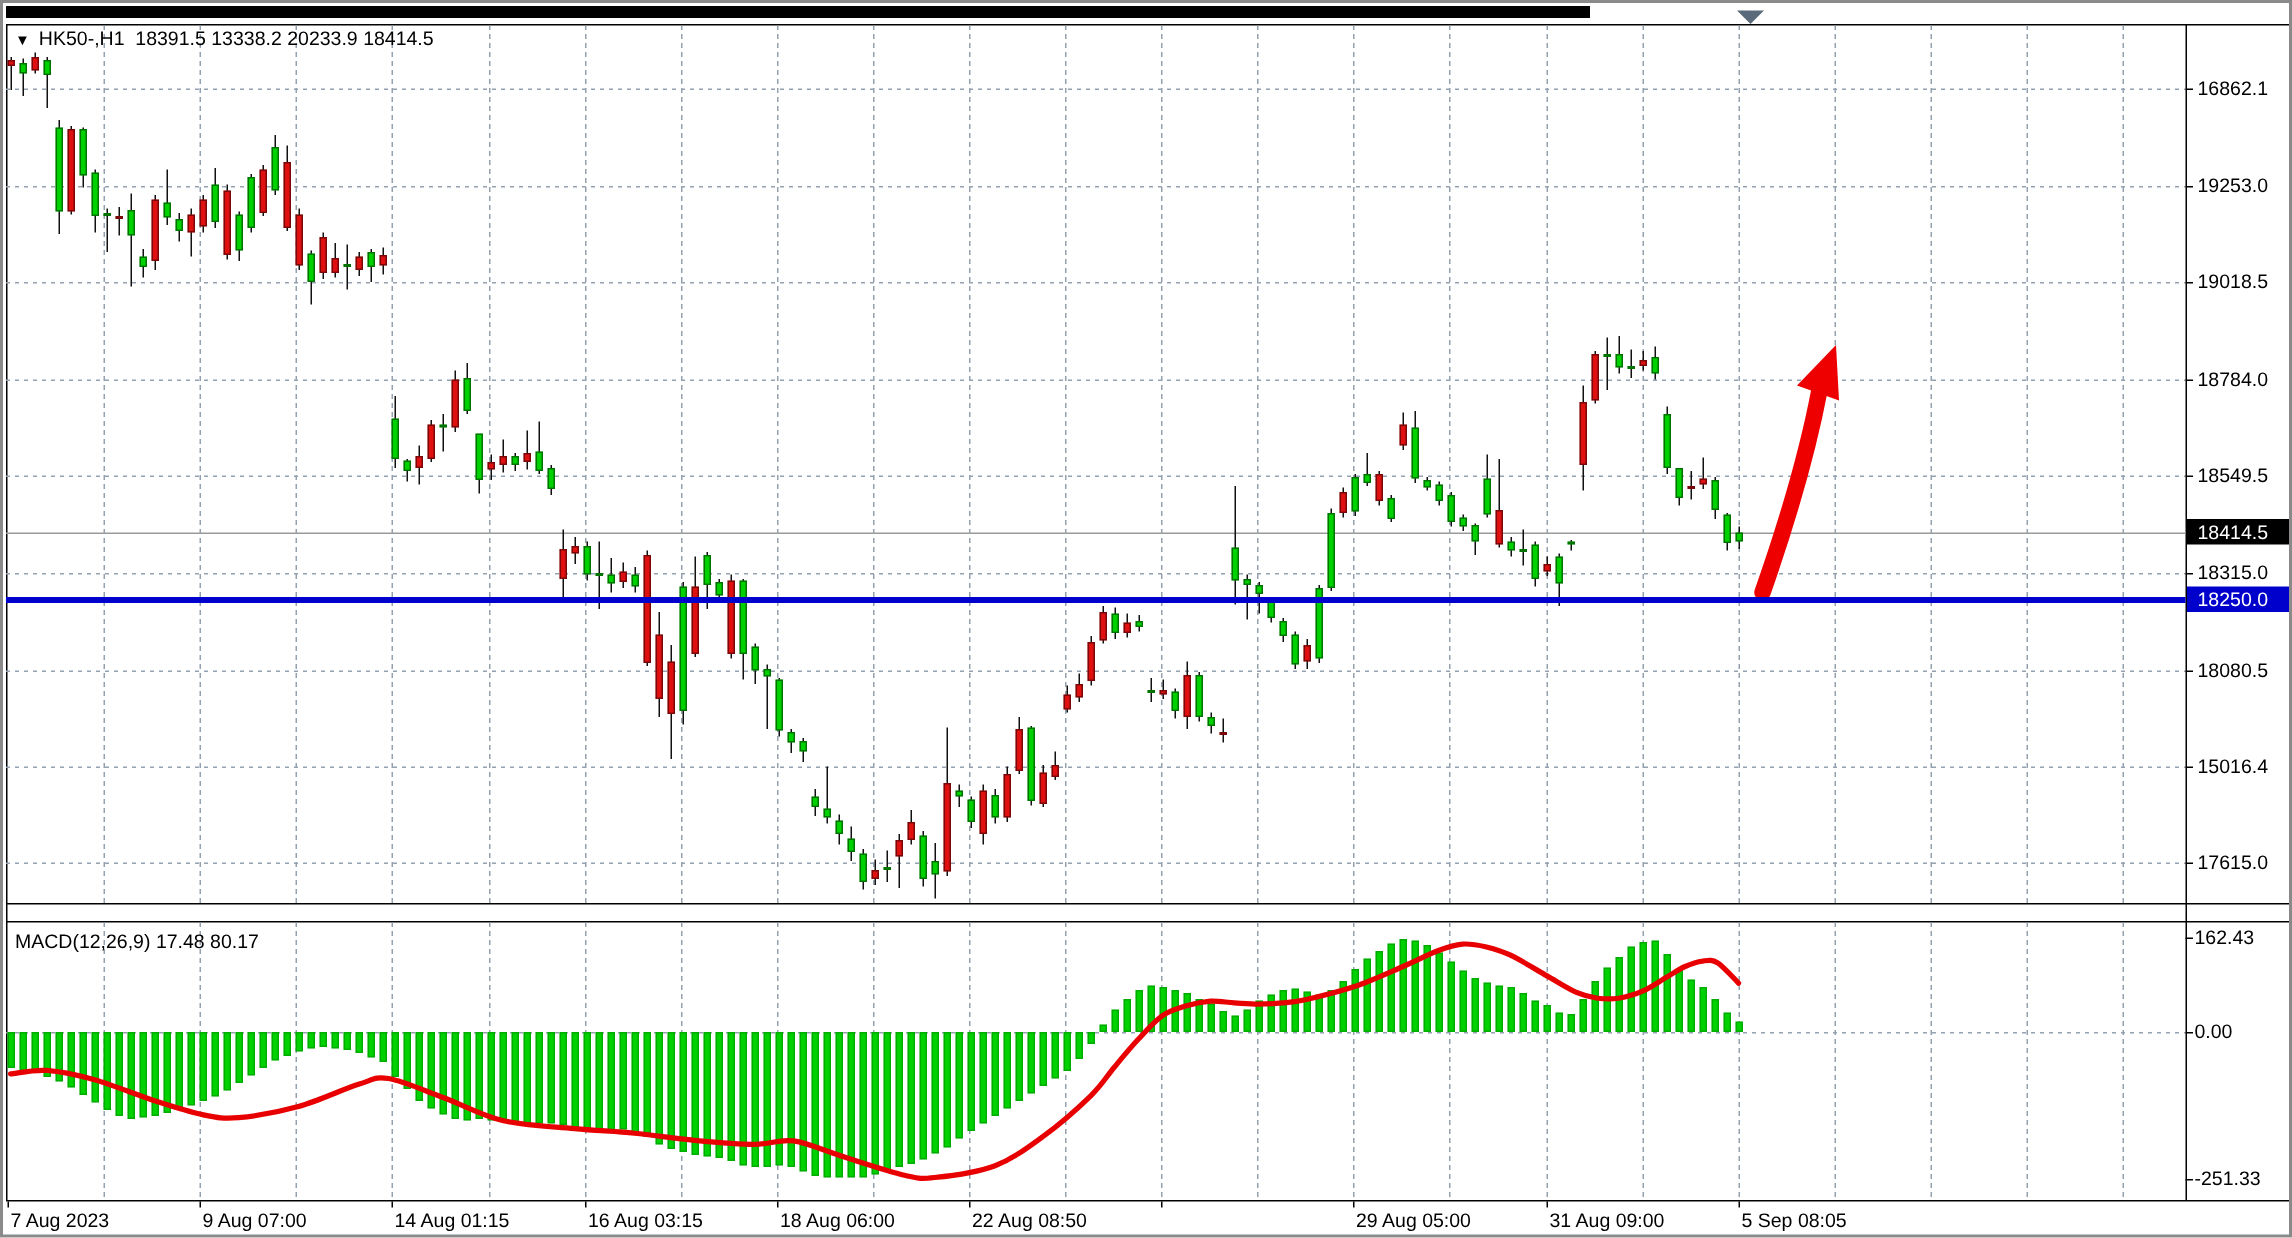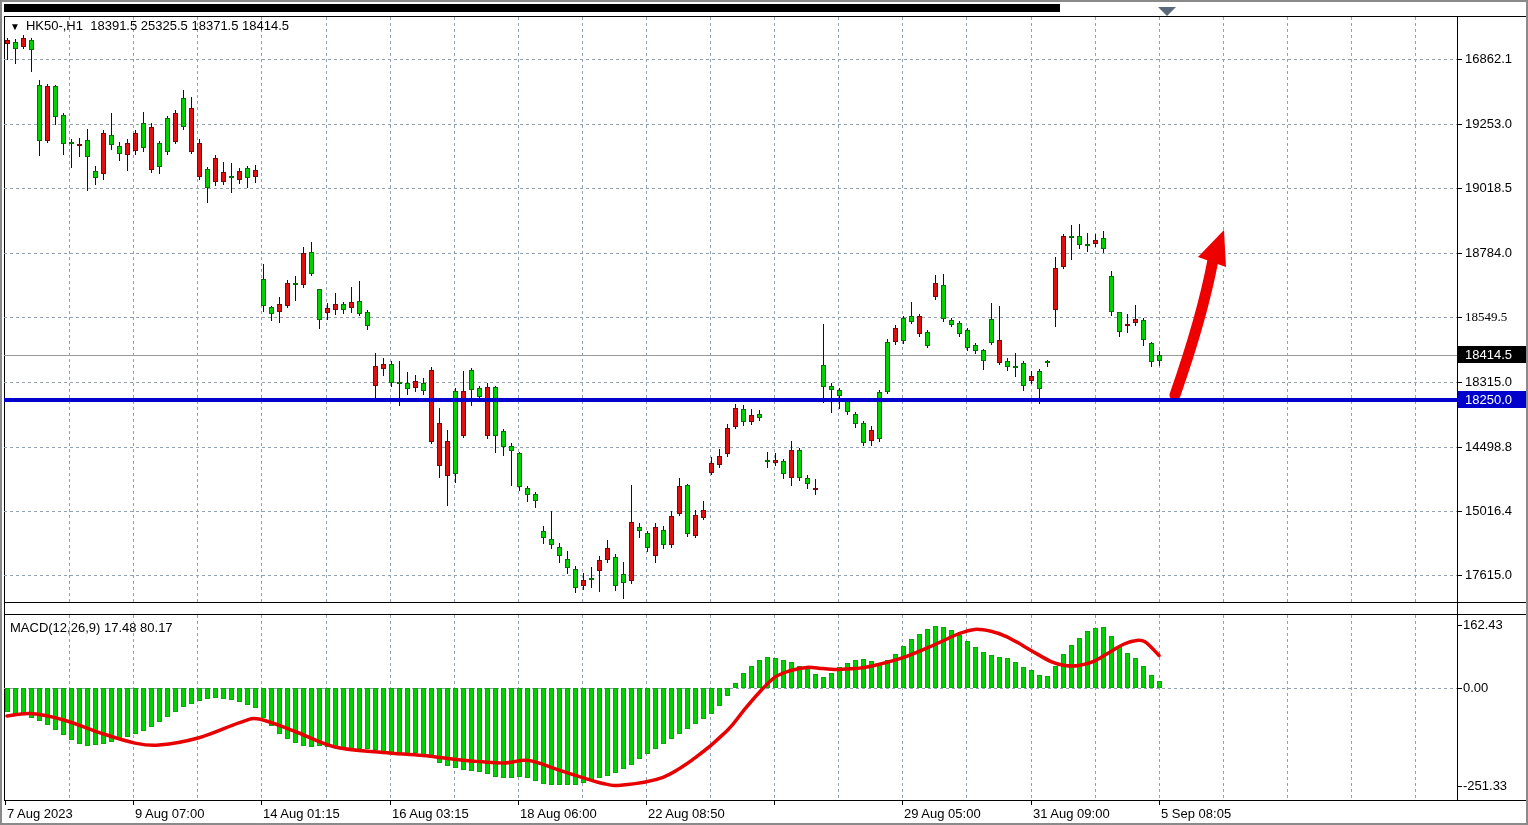--- a/index.html
+++ b/index.html
@@ -26,21 +26,21 @@
 </style>
 </head>
 <body>
 
 <div id="screen">
 
   <div id="scrollbar-thumb" style="width: 1056px;"></div>
   <div id="shift-marker" style="left: 1156px; top: 5px;"></div>
 
   <div id="symbol-header">
-    <span class="tri">▼</span><span>HK50-,H1</span>&nbsp;&nbsp;<span>18391.5</span> <span>25325.5</span> <span>18371.5</span> <span>18414.5</span>
+    <span class="tri">▼</span><span>HK50-,H1</span>&nbsp;&nbsp;<span>18391.5</span> <span>13338.2</span> <span>20233.9</span> <span>18414.5</span>
   </div>
 
   <div id="macd-header">MACD(12,26,9) 17.48 80.17</div>
 
   <div id="grid-layer">
       <div class="hline" style="left: 2px; top: 14px; width: 1524px;"></div>
       <div class="hline" style="left: 2px; top: 600px; width: 1524px;"></div>
       <div class="hline" style="left: 2px; top: 612px; width: 1524px;"></div>
       <div class="hline" style="left: 2px; top: 798px; width: 1524px;"></div>
       <div class="vline" style="left: 1455px; top: 14px; height: 784px;"></div>
@@ -544,25 +544,25 @@
   <div id="axis-layer">
       <div class="tickmark" style="left: 1455px; top: 57px; width: 5px; height: 1px;"></div>
       <div class="axis-label" style="left: 1463px; top: 49px;">16862.1</div>
       <div class="tickmark" style="left: 1455px; top: 122px; width: 5px; height: 1px;"></div>
       <div class="axis-label" style="left: 1463px; top: 114px;">19253.0</div>
       <div class="tickmark" style="left: 1455px; top: 186px; width: 5px; height: 1px;"></div>
       <div class="axis-label" style="left: 1463px; top: 178px;">19018.5</div>
       <div class="tickmark" style="left: 1455px; top: 251px; width: 5px; height: 1px;"></div>
       <div class="axis-label" style="left: 1463px; top: 243px;">18784.0</div>
       <div class="tickmark" style="left: 1455px; top: 315px; width: 5px; height: 1px;"></div>
-      <div class="axis-label" style="left: 1463px; top: 307px; font-family: Liberation Serif, serif;">18549.5</div>
+      <div class="axis-label" style="left: 1463px; top: 307px;">18549.5</div>
       <div class="tickmark" style="left: 1455px; top: 380px; width: 5px; height: 1px;"></div>
       <div class="axis-label" style="left: 1463px; top: 372px;">18315.0</div>
       <div class="tickmark" style="left: 1455px; top: 445px; width: 5px; height: 1px;"></div>
-      <div class="axis-label" style="left: 1463px; top: 437px;">14498.8</div>
+      <div class="axis-label" style="left: 1463px; top: 437px;">18080.5</div>
       <div class="tickmark" style="left: 1455px; top: 509px; width: 5px; height: 1px;"></div>
       <div class="axis-label" style="left: 1463px; top: 501px;">15016.4</div>
       <div class="tickmark" style="left: 1455px; top: 573px; width: 5px; height: 1px;"></div>
       <div class="axis-label" style="left: 1463px; top: 565px;">17615.0</div>
       <div class="tickmark" style="left: 1455px; top: 623px; width: 5px; height: 1px;"></div>
       <div class="axis-label" style="left: 1461px; top: 615px;">162.43</div>
       <div class="tickmark" style="left: 1455px; top: 686px; width: 5px; height: 1px;"></div>
       <div class="axis-label" style="left: 1461px; top: 678px;">0.00</div>
       <div class="tickmark" style="left: 1455px; top: 784px; width: 5px; height: 1px;"></div>
       <div class="axis-label" style="left: 1461px; top: 776px;">-251.33</div>

